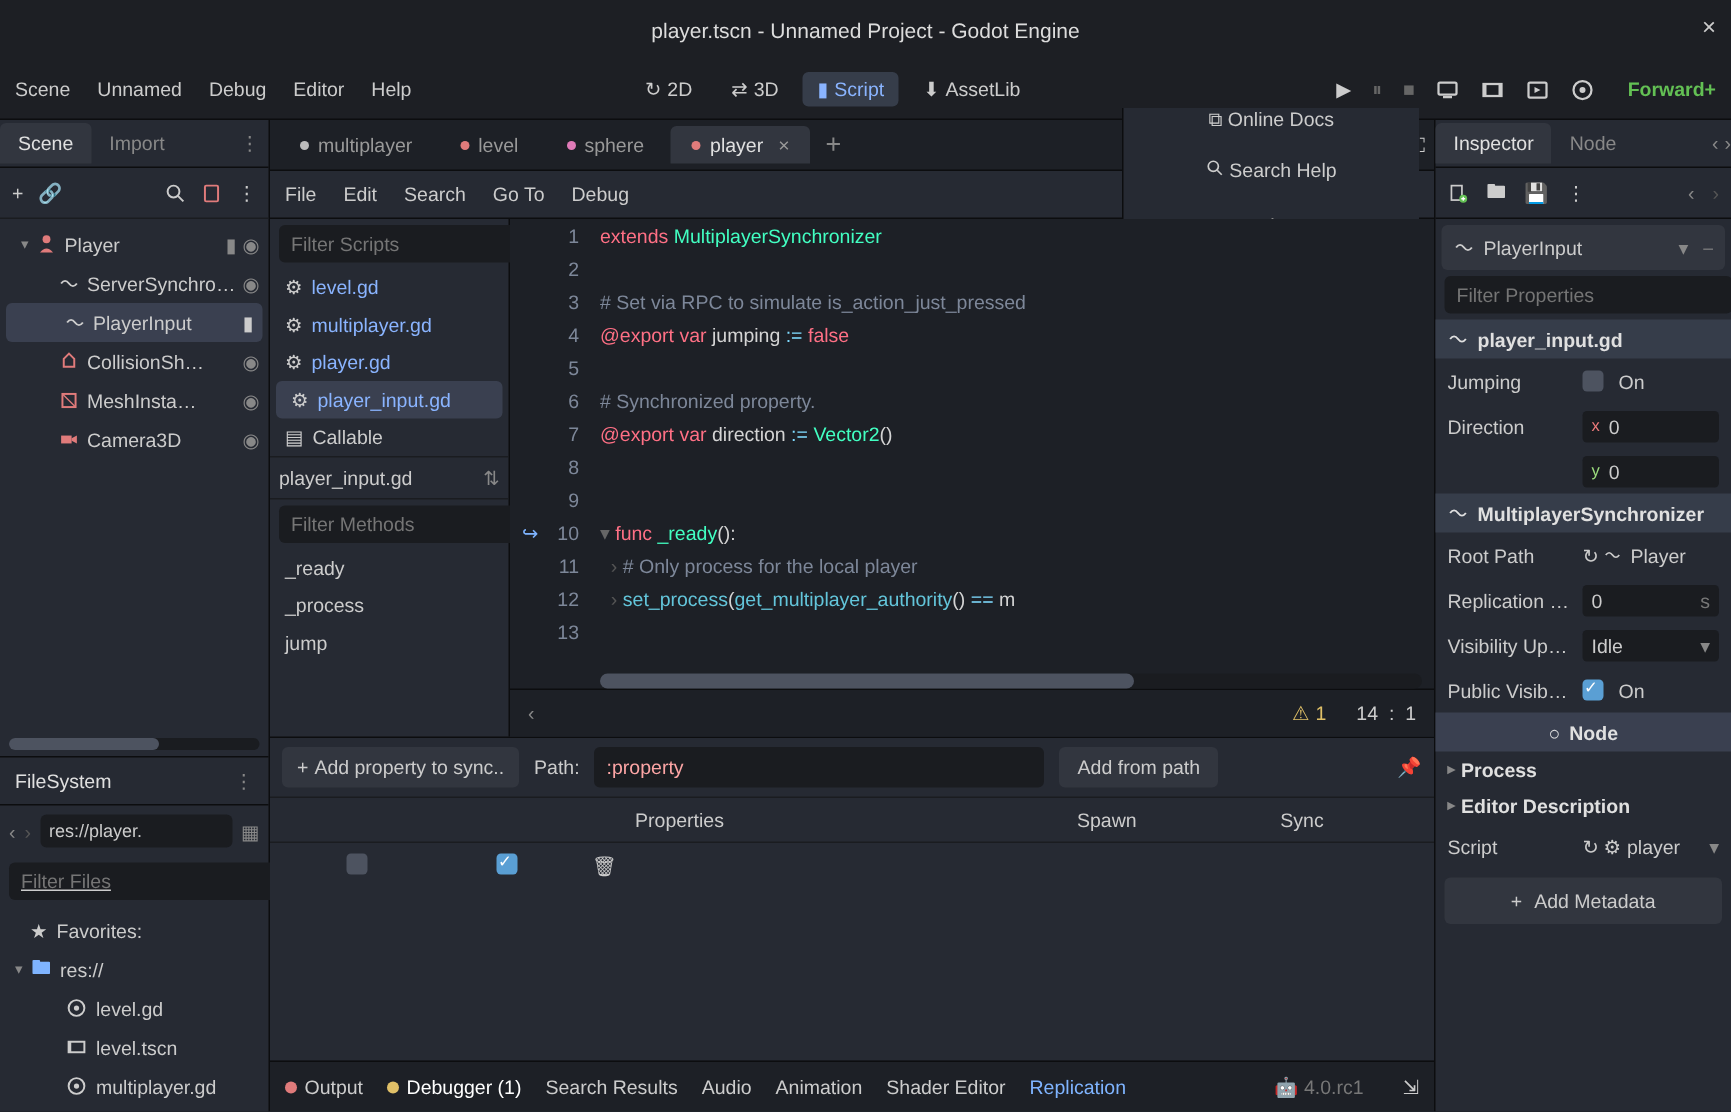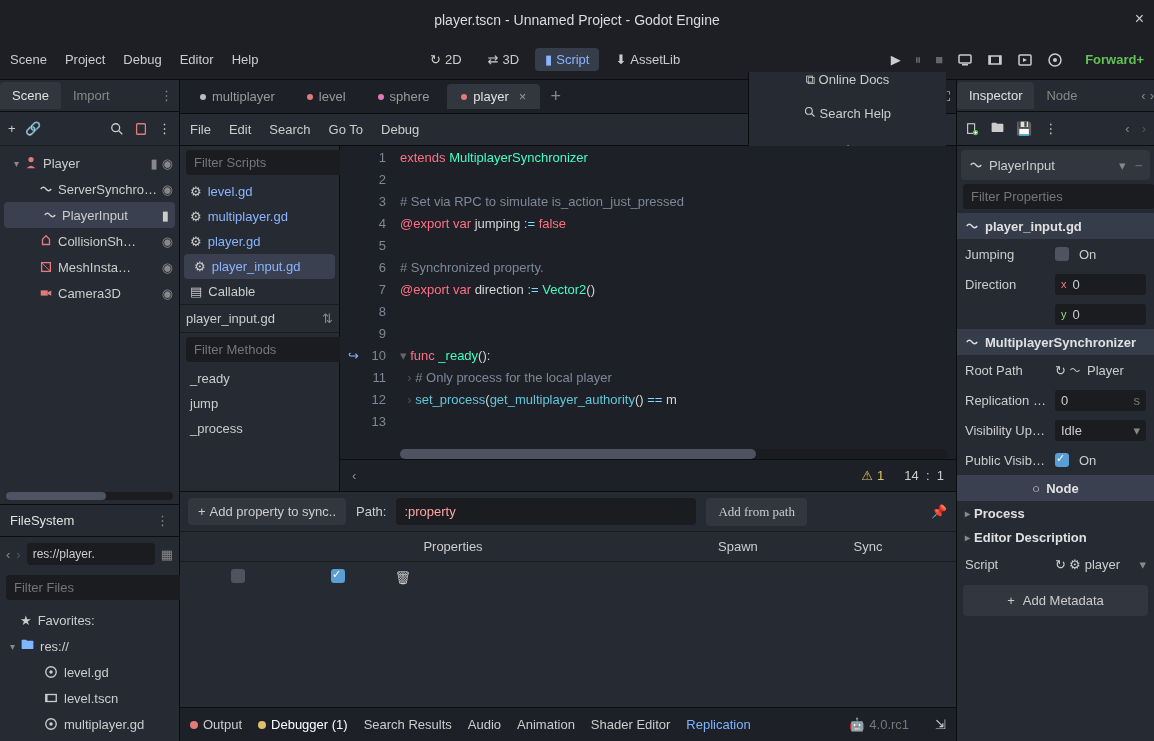--- a/index.html
+++ b/index.html
@@ -44,21 +44,21 @@
 .scrollbar-h { height:8px; background:#1a1c20; margin:4px 6px; border-radius:4px; position:relative; }
 .scrollbar-h::after { content:""; position:absolute; left:0; width:60%; height:100%; background:#4d5360; border-radius:4px; }
 
 .divider-h { height:1px; background:#0c0d0f; }
 
 .fs-header { height:32px; display:flex; align-items:center; padding:0 10px; color:#e0e0e0; border-bottom:1px solid #0c0d0f; }
 .fs-header .dots { margin-left:auto; color:#888; cursor:pointer; }
 .fs-nav { height:34px; display:flex; align-items:center; gap:6px; padding:0 6px; }
 .fs-nav .navbtn { color:#888; cursor:pointer; }
 .fs-nav .path { flex:1; background:#1a1c20; border-radius:4px; padding:4px 6px; color:#ccc; font-size:12px; overflow:hidden; }
-.fs-filter { height:32px; display:flex; align-items:center; gap:6px; padding:0 6px; }
+.fs-filter { height:32px; display:flex; align-items:center; gap:6px; padding:0 6px;text-decoration:underline; }
 .fs-filter input { flex:1; background:#1a1c20; border:none; border-radius:4px; padding:5px 8px; color:#ccc; outline:none; }
 .fs-tree { padding:4px 4px; }
 .fs-item { display:flex; align-items:center; gap:6px; padding:3px 6px; height:26px; cursor:pointer; }
 
 
 .middle { flex:1; display:flex; flex-direction:column; background:#262a33; }
 .script-tabs { height:34px; display:flex; align-items:center; padding:0 6px; gap:4px; border-bottom:1px solid #0c0d0f; background:#1d2026; }
 .script-tabs .stab { display:flex; align-items:center; gap:6px; padding:5px 14px; color:#999; cursor:pointer; border-radius:4px 4px 0 0; }
 .script-tabs .stab.active { background:#32363f; color:#e0e0e0; }
 .script-tabs .stab .dot { width:6px; height:6px; border-radius:50%; background:#888; }
@@ -101,21 +101,21 @@
 .code-status .warn { margin-left:auto; color:#e0c068; display:flex; align-items:center; gap:4px; }
 .code-status .pos { margin-left:20px; color:#ccc; }
 .code-status .chev { color:#888; cursor:pointer; }
 
 
 .bottom-panel { height:250px; border-top:1px solid #0c0d0f; display:flex; flex-direction:column; }
 .sync-toolbar { height:40px; display:flex; align-items:center; gap:10px; padding:0 8px; border-bottom:1px solid #1a1c20; }
 .sync-toolbar .addbtn { background:#32363f; padding:6px 10px; border-radius:4px; cursor:pointer; display:flex; align-items:center; gap:4px; }
 .sync-toolbar .pathlbl { color:#ccc; }
 .sync-toolbar .pathinp { flex:0 0 300px; background:#1a1c20; border:none; border-radius:4px; padding:6px 8px; color:#fca5a5; outline:none; }
-.sync-toolbar .addpath { background:#32363f; padding:6px 12px; border-radius:4px; cursor:pointer;font-family:Liberation Serif, serif; }
+.sync-toolbar .addpath { background:#32363f; padding:6px 12px; border-radius:4px; cursor:pointer; }
 .sync-toolbar .pin { margin-left:auto; color:#ccc; cursor:pointer; }
 .sync-header { height:30px; display:flex; align-items:center; padding:0 8px; border-bottom:1px solid #1a1c20; }
 .sync-header .col-prop { flex:1; text-align:center; color:#ccc; }
 .sync-header .col-spawn { width:100px; text-align:left; }
 .sync-header .col-sync { width:100px; text-align:center; }
 .sync-header .col-del { width:30px; }
 .sync-row { height:30px; display:flex; align-items:center; padding:0 8px; }
 .sync-row .col-prop { flex:1; display:flex; align-items:center; gap:8px; padding-left:10px; }
 .sync-row .col-spawn { width:100px; text-align:center; }
 .sync-row .col-sync { width:100px; text-align:center; }
@@ -161,21 +161,21 @@
 <body>
 
 <div class="titlebar">
   <span class="title">player.tscn - Unnamed Project - Godot Engine</span>
   <span class="close">×</span>
 </div>
 
 <div class="menubar">
   <div class="menu-left">
     <span>Scene</span>
-    <span>Project</span>
+    <span>Unnamed</span>
     <span>Debug</span>
     <span>Editor</span>
     <span>Help</span>
   </div>
   <div class="menu-center">
     <div class="mbtn">↻<span>2D</span></div>
     <div class="mbtn">⇄<span>3D</span></div>
     <div class="mbtn active">▮<span>Script</span></div>
     <div class="mbtn">⬇<span>AssetLib</span></div>
   </div>
@@ -466,22 +466,22 @@
           <input placeholder="Filter Methods" style="">
           <span class="srch">
             <svg width="12" height="12" viewBox="0 0 16 16">
                 <circle cx="6.5" cy="6.5" r="4.5" fill="none" stroke="#888" stroke-width="1.5"></circle>
                 <line x1="10" y1="10" x2="14" y2="14" stroke="#888" stroke-width="1.5"></line>
               </svg>
           </span>
         </div>
         <div class="method-list">
           <div class="mitem">_ready</div>
+          <div class="mitem">_process</div>
           <div class="mitem">jump</div>
-          <div class="mitem">_process</div>
         </div>
       </div>
 
       <div class="code-area">
         <div class="code-lines">
           <div class="code-line">
               <span class="gutter">1</span>
               <span class="content"><span class="kw-red">extends</span> <span class="kw-teal">MultiplayerSynchronizer</span></span>
             </div>
           <div class="code-line">

